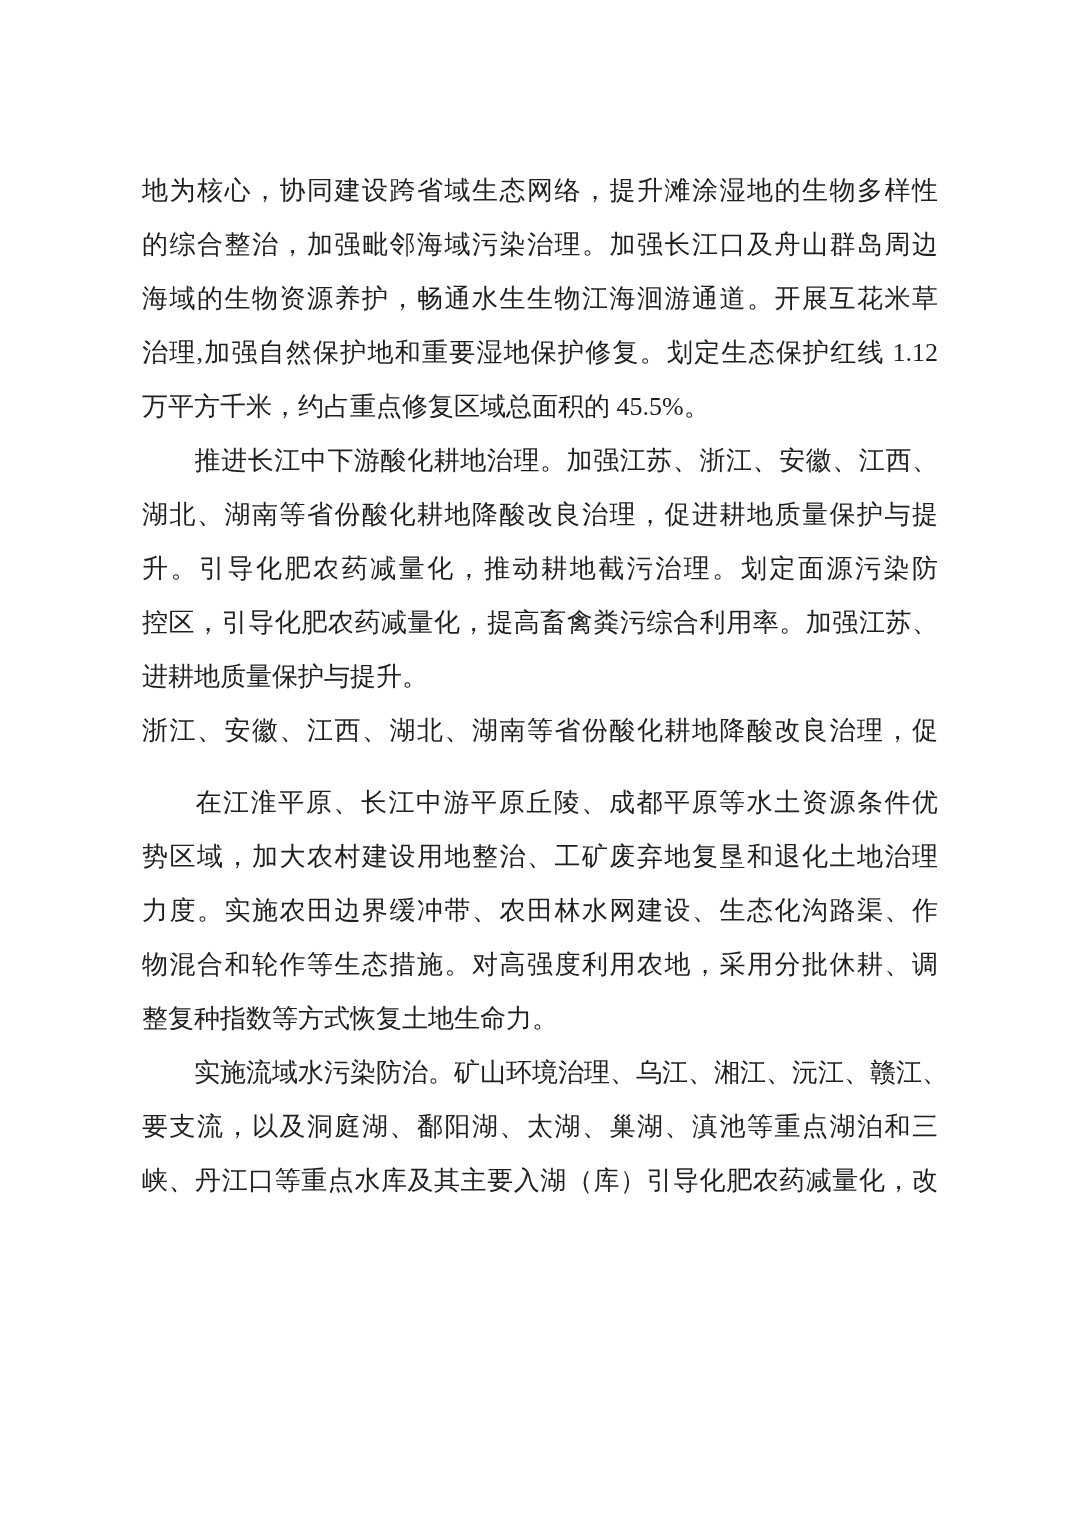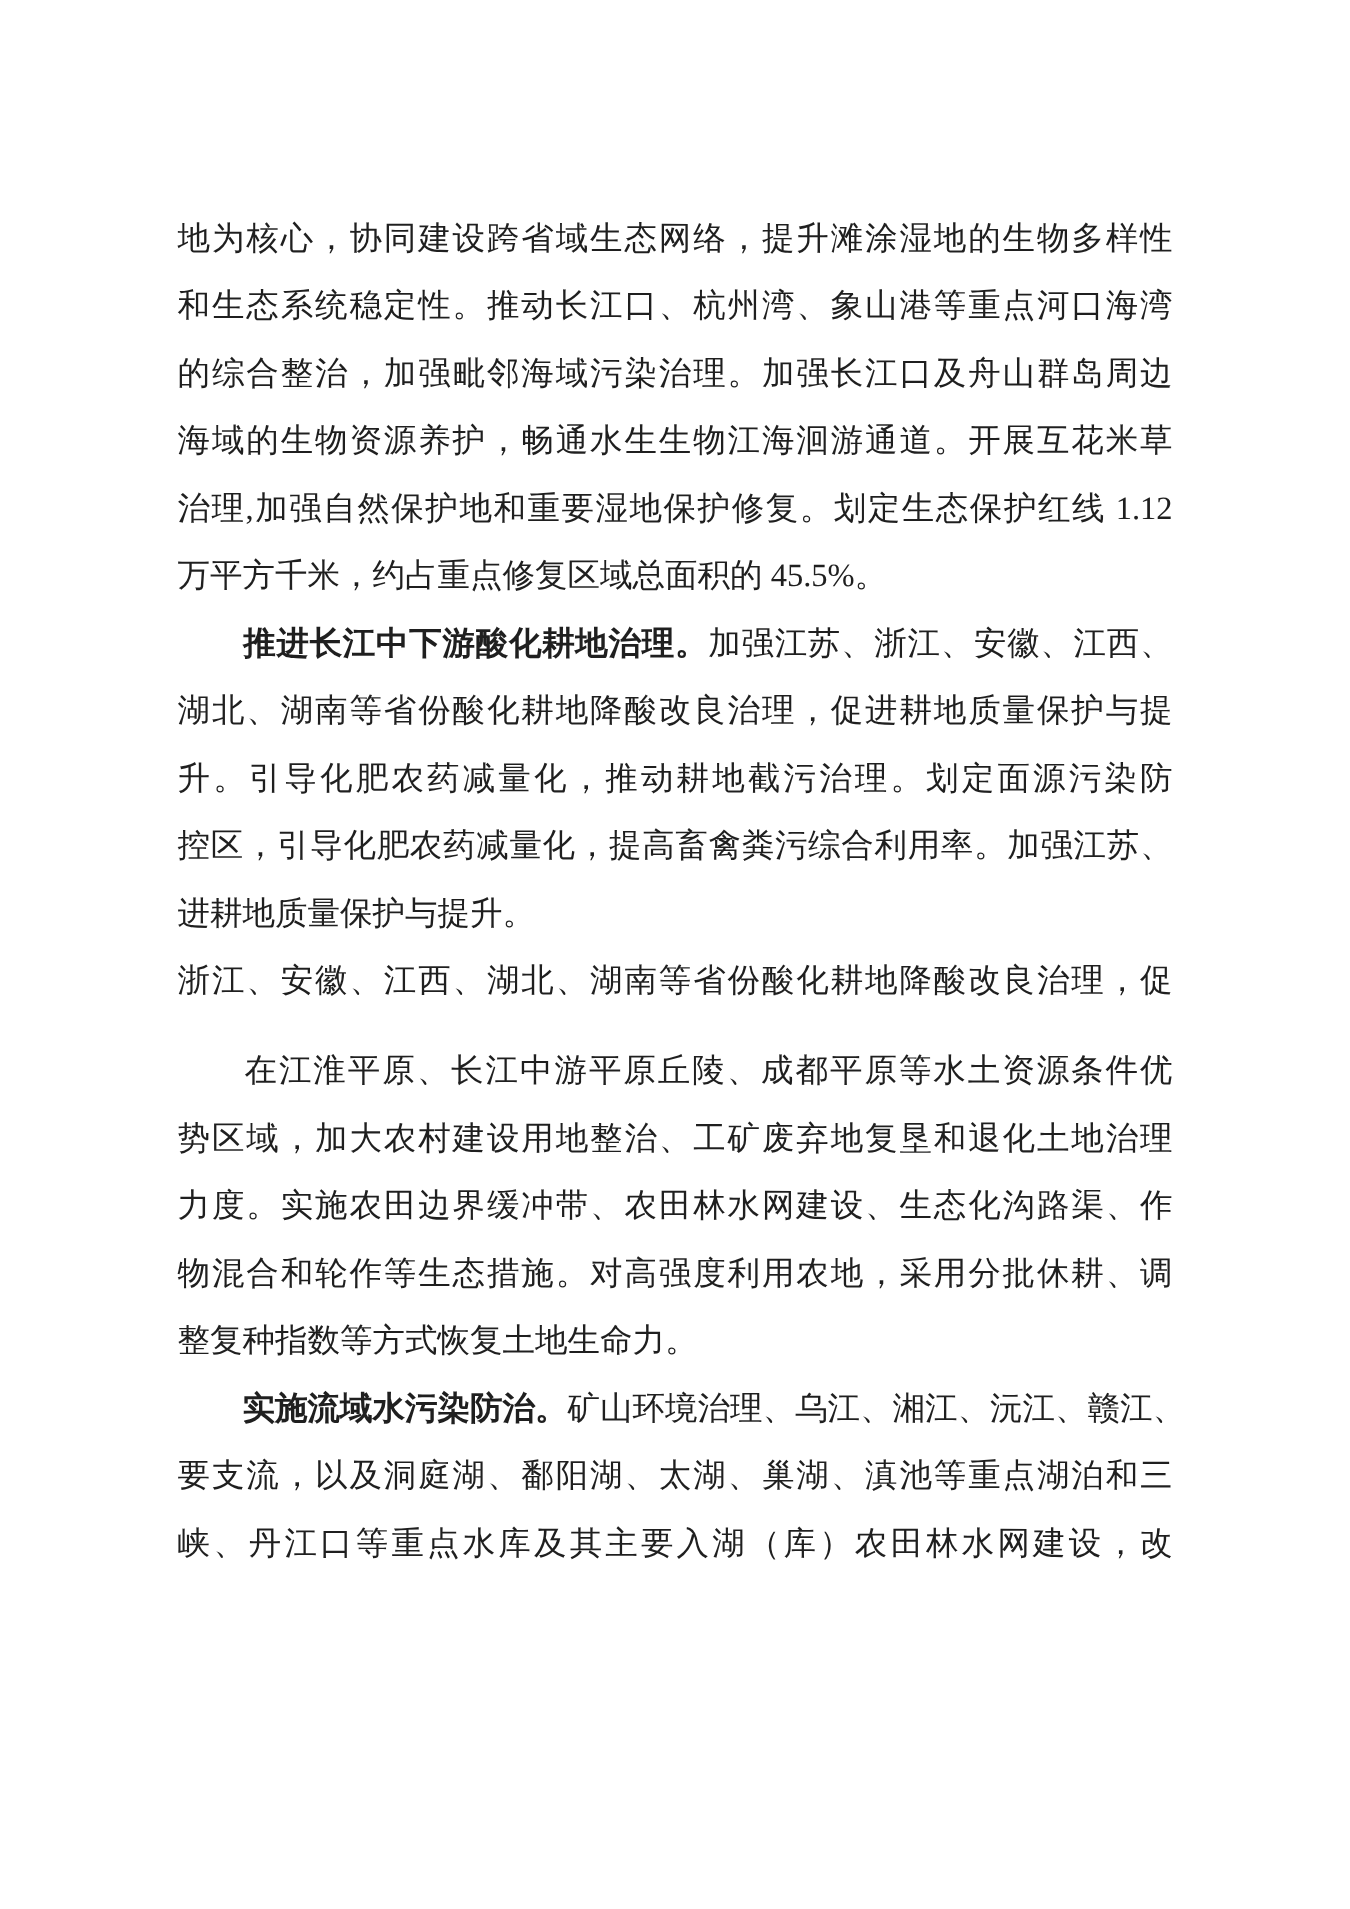--- a/index.html
+++ b/index.html
@@ -34,41 +34,40 @@
     text-justify: inter-character;
   }
   .line.para-end {
     text-align-last: left;
   }
   .line .indent {
     display: inline-block;
     width: 2em;
   }
   .line .bold {
-    font-weight: bold;
+    font-weight: normal;
   }
   .page-footer {
     position: absolute;
     left: 142px;
     top: 1350px;
     width: 796px;
     text-align: right;
     font-size: 28px;
     line-height: 40px;
     color: #7f1d1d;
   }
 </style>
 </head>
 <body>
 
 <div class="page">
   <div class="text-block">
       <div class="paragraph">
         <div class="line"><span>地为核心，协同建设跨省域生态网络，提升滩涂湿地的生物多样性</span></div>
-        <div class="line"><span>和生态系统稳定性。推动长江口、杭州湾、象山港等重点河口海湾</span></div>
         <div class="line"><span>的综合整治，加强毗邻海域污染治理。加强长江口及舟山群岛周边</span></div>
         <div class="line"><span>海域的生物资源养护，畅通水生生物江海洄游通道。开展互花米草</span></div>
         <div class="line"><span>治理,加强自然保护地和重要湿地保护修复。划定生态保护红线 1.12</span></div>
         <div class="line para-end"><span>万平方千米，约占重点修复区域总面积的 45.5%。</span></div>
       </div>
       <div class="paragraph">
         <div class="line"><span class="indent"></span><span class="bold">推进长江中下游酸化耕地治理。</span><span>加强江苏、浙江、安徽、江西、</span></div>
         <div class="line"><span>湖北、湖南等省份酸化耕地降酸改良治理，促进耕地质量保护与提</span></div>
         <div class="line"><span>升。引导化肥农药减量化，推动耕地截污治理。划定面源污染防</span></div>
         <div class="line"><span>控区，引导化肥农药减量化，提高畜禽粪污综合利用率。加强江苏、</span></div>
@@ -78,17 +77,17 @@
       <div class="paragraph extra-gap">
         <div class="line"><span class="indent"></span><span>在江淮平原、长江中游平原丘陵、成都平原等水土资源条件优</span></div>
         <div class="line"><span>势区域，加大农村建设用地整治、工矿废弃地复垦和退化土地治理</span></div>
         <div class="line"><span>力度。实施农田边界缓冲带、农田林水网建设、生态化沟路渠、作</span></div>
         <div class="line"><span>物混合和轮作等生态措施。对高强度利用农地，采用分批休耕、调</span></div>
         <div class="line para-end"><span>整复种指数等方式恢复土地生命力。</span></div>
       </div>
       <div class="paragraph">
         <div class="line"><span class="indent"></span><span class="bold">实施流域水污染防治。</span><span>矿山环境治理、乌江、湘江、沅江、赣江、</span></div>
         <div class="line"><span>要支流，以及洞庭湖、鄱阳湖、太湖、巢湖、滇池等重点湖泊和三</span></div>
-        <div class="line"><span>峡、丹江口等重点水库及其主要入湖（库）农田林水网建设，改</span></div>
+        <div class="line"><span>峡、丹江口等重点水库及其主要入湖（库）引导化肥农药减量化，改</span></div>
       </div>
     </div>
   <div class="page-footer">— 25 —</div>
 </div>
 
 </body></html>

